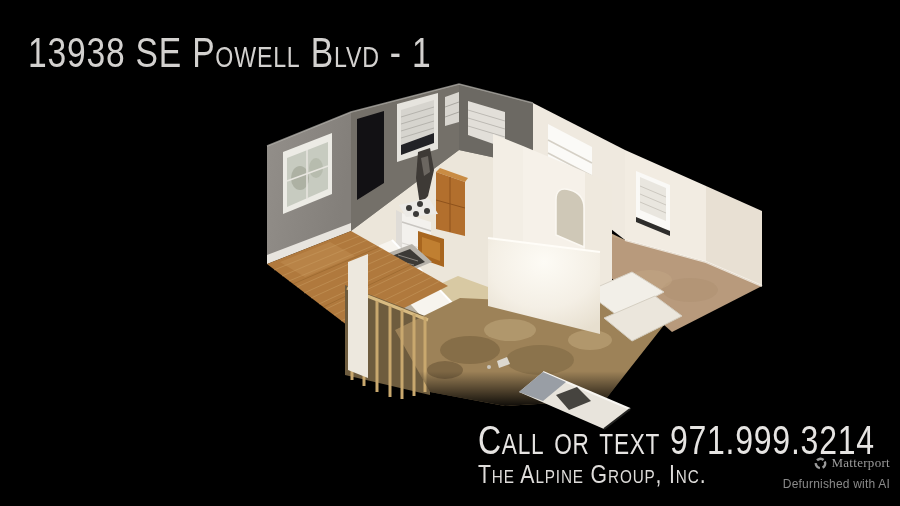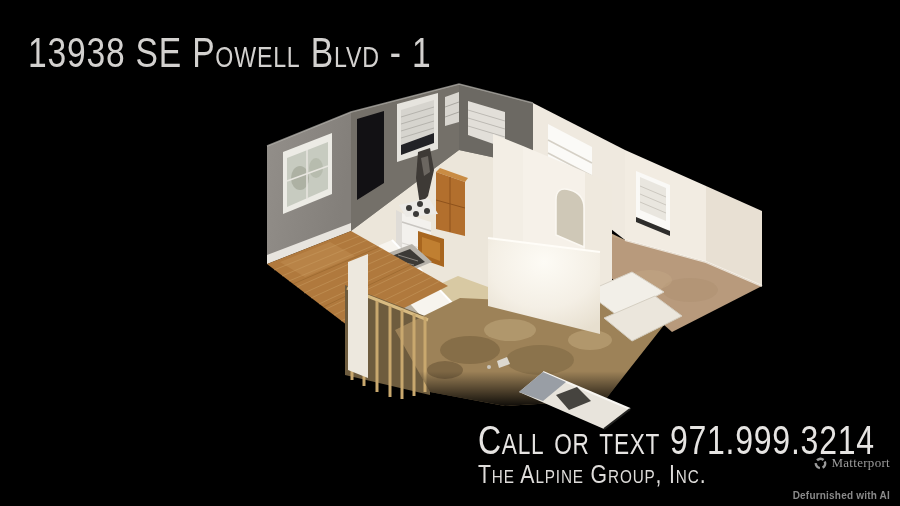--- a/index.html
+++ b/index.html
@@ -40,22 +40,22 @@
   .brand{
     position:absolute;right:10px;top:455px;
     display:flex;flex-direction:column;align-items:flex-end;
   }
   .brand-row{display:flex;align-items:center;gap:4px;}
   .brand-name{
     font-family:"Liberation Serif", serif;
     font-size:13px;color:#9b9b9b;letter-spacing:.3px;
   }
   .brand-tagline{
-    font-size:10px;font-weight:bold;color:#8a8a8a;
-    margin-top:19px;letter-spacing:.2px;align-self:stretch;text-align:center;
+    font-size:12px;font-weight:normal;color:#8a8a8a;
+    margin-top:6px;letter-spacing:.2px;align-self:stretch;text-align:center;
   }
 </style>
 </head>
 <body>
 
 <div class="stage">
 
   <svg class="scene" width="900" height="506" viewBox="0 0 900 506">
     <defs>
       <radialGradient id="wallGlow" cx="50%" cy="25%" r="80%">

